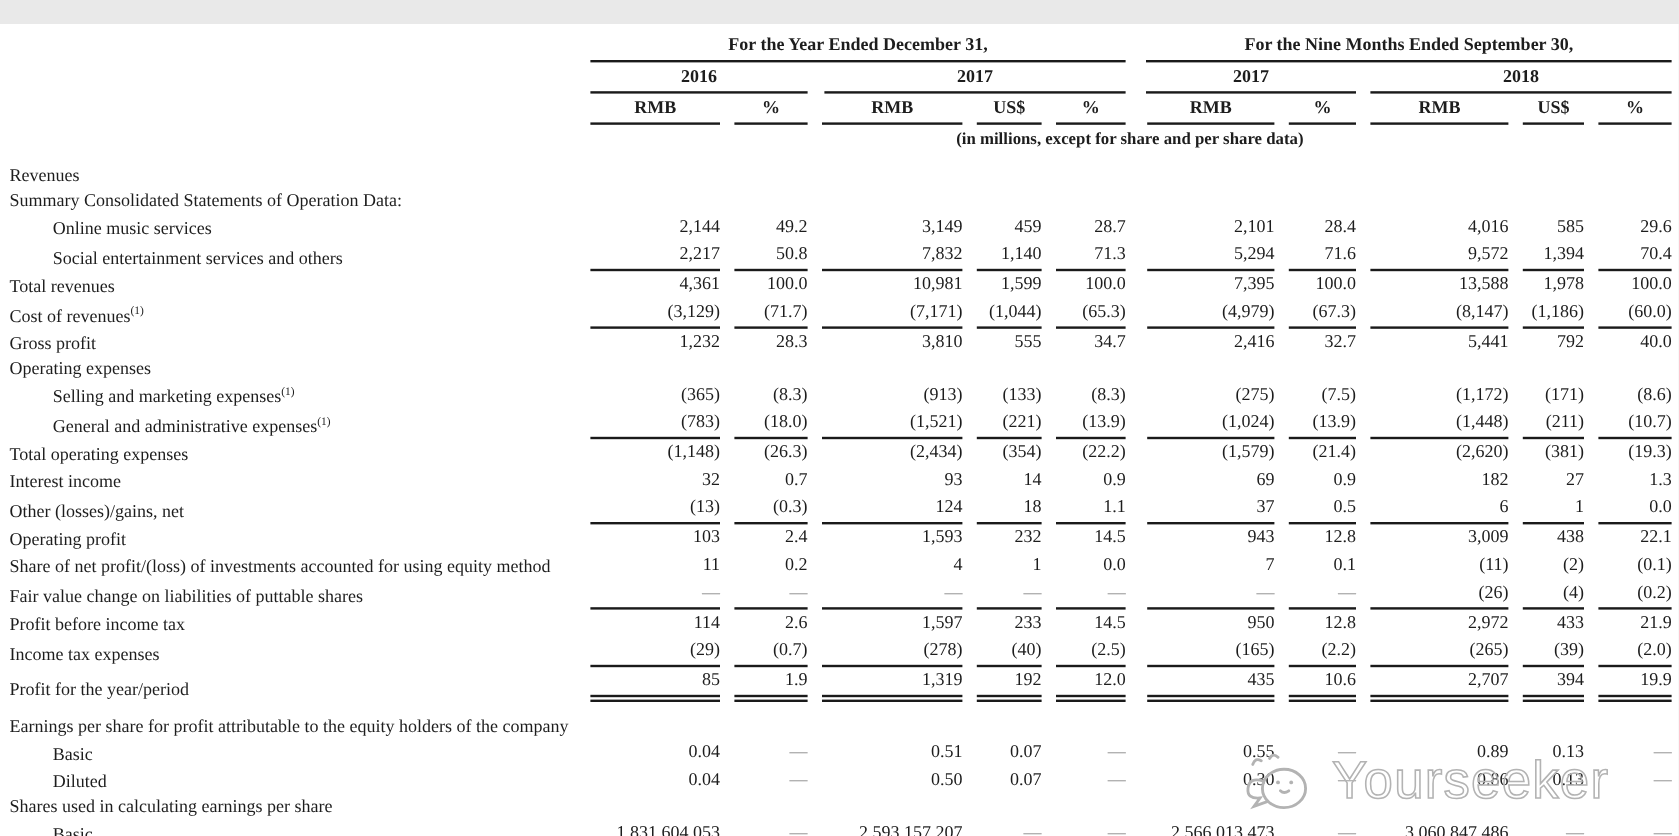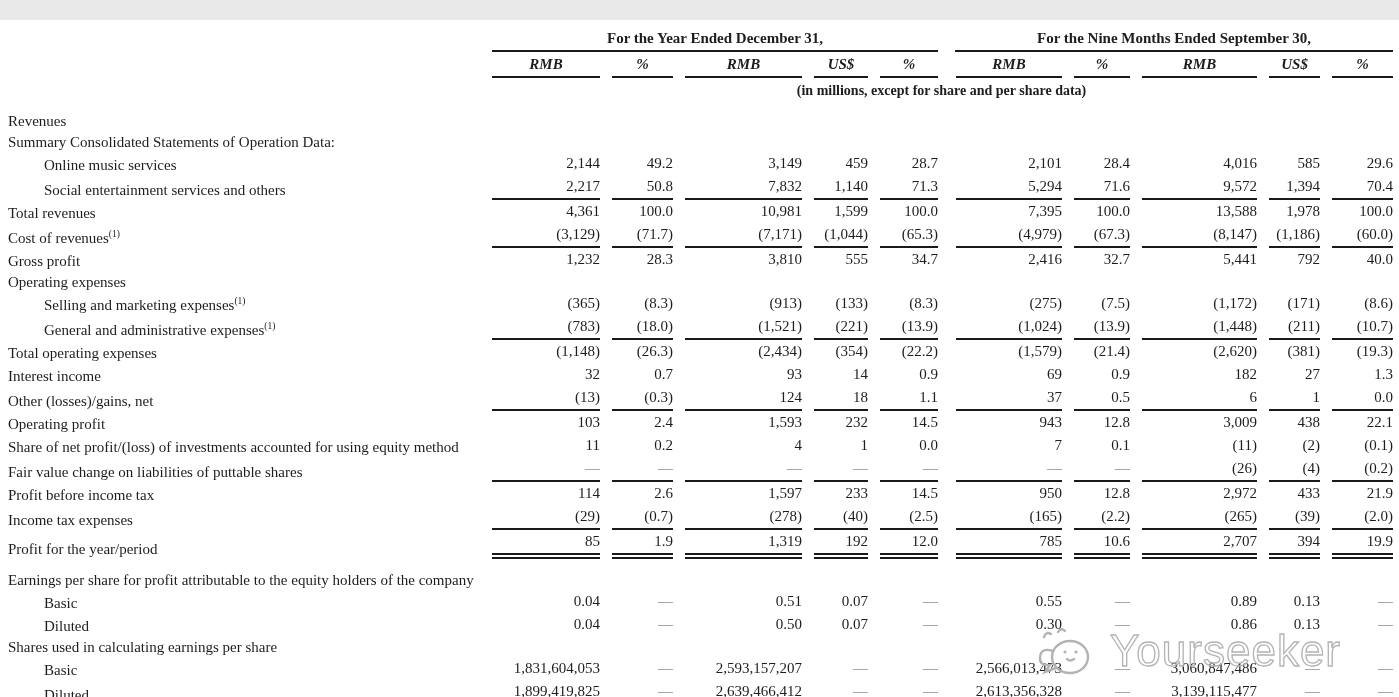--- a/index.html
+++ b/index.html
@@ -13,21 +13,21 @@
     font-family:"Liberation Serif","DejaVu Serif",serif;
     font-size:15px; line-height:19px;margin-top:20px;
   }
   table{border-collapse:collapse; table-layout:fixed; width:1393px; margin-top:6px;}
   th,td{font-weight:normal; vertical-align:bottom; padding:0;}
   
   thead th{font-weight:bold; text-align:center; padding-top:3px;}
   .hd{display:block; text-align:center; padding-bottom:2px; border-bottom:2px solid var(--rule); white-space:nowrap;}
   th.g1{padding-left:2px;}  th.g2{padding-left:17px;}
   th.y1{padding-left:2px;}  th.y2{padding-left:14px;} th.y3{padding-left:17px;} th.y4{padding-left:12px;}
-  th.ch{padding-left:12px;font-style:italic;} th.ch.c1{padding-left:2px;} th.ch.c6{padding-left:18px;}
+  th.ch{padding-left:12px;} th.ch.c1{padding-left:2px;} th.ch.c6{padding-left:18px;}
   th.note{padding:3px 0 4px 0; text-align:center; font-size:14px;}
   
   tbody td{padding-top:2px;}
   tbody tr:first-child td{padding-top:8px;}
   td.lbl{padding-left:8px; white-space:normal;}
   td.lbl.ind1{padding-left:44px;font-family:Liberation Serif, serif;}
   td.lbl.hang{padding-left:30px; text-indent:-22px;}
   td.num{text-align:right;}
   td.num{padding-left:12px;}
   td.num.c1{padding-left:2px;}
@@ -75,20 +75,35 @@
         <th class="lbl"></th>
         <th colspan="5" class="g1">
           <span class="hd">For the Year Ended December 31,</span>
         </th>
         <th colspan="5" class="g2">
           <span class="hd">For the Nine Months Ended September 30,</span>
         </th>
       </tr>
       <tr>
         <th class="lbl"></th>
+        <th colspan="2" class="y1">
+            <span class="hd">2016</span>
+          </th>
+        <th colspan="3" class="y2">
+            <span class="hd">2017</span>
+          </th>
+        <th colspan="2" class="y3">
+            <span class="hd">2017</span>
+          </th>
+        <th colspan="3" class="y4">
+            <span class="hd">2018</span>
+          </th>
+      </tr>
+      <tr>
+        <th class="lbl"></th>
         <th class="ch c1">
             <span class="hd">RMB</span>
           </th>
         <th class="ch c2">
             <span class="hd">%</span>
           </th>
         <th class="ch c3">
             <span class="hd">RMB</span>
           </th>
         <th class="ch c4">
@@ -664,21 +679,21 @@
           <td class="num c3">
             <span class="cell">1,319</span>
           </td>
           <td class="num c4">
             <span class="cell">192</span>
           </td>
           <td class="num c5">
             <span class="cell">12.0</span>
           </td>
           <td class="num c6">
-            <span class="cell">785</span>
+            <span class="cell">435</span>
           </td>
           <td class="num c7">
             <span class="cell">10.6</span>
           </td>
           <td class="num c8">
             <span class="cell">2,707</span>
           </td>
           <td class="num c9">
             <span class="cell">394</span>
           </td>

